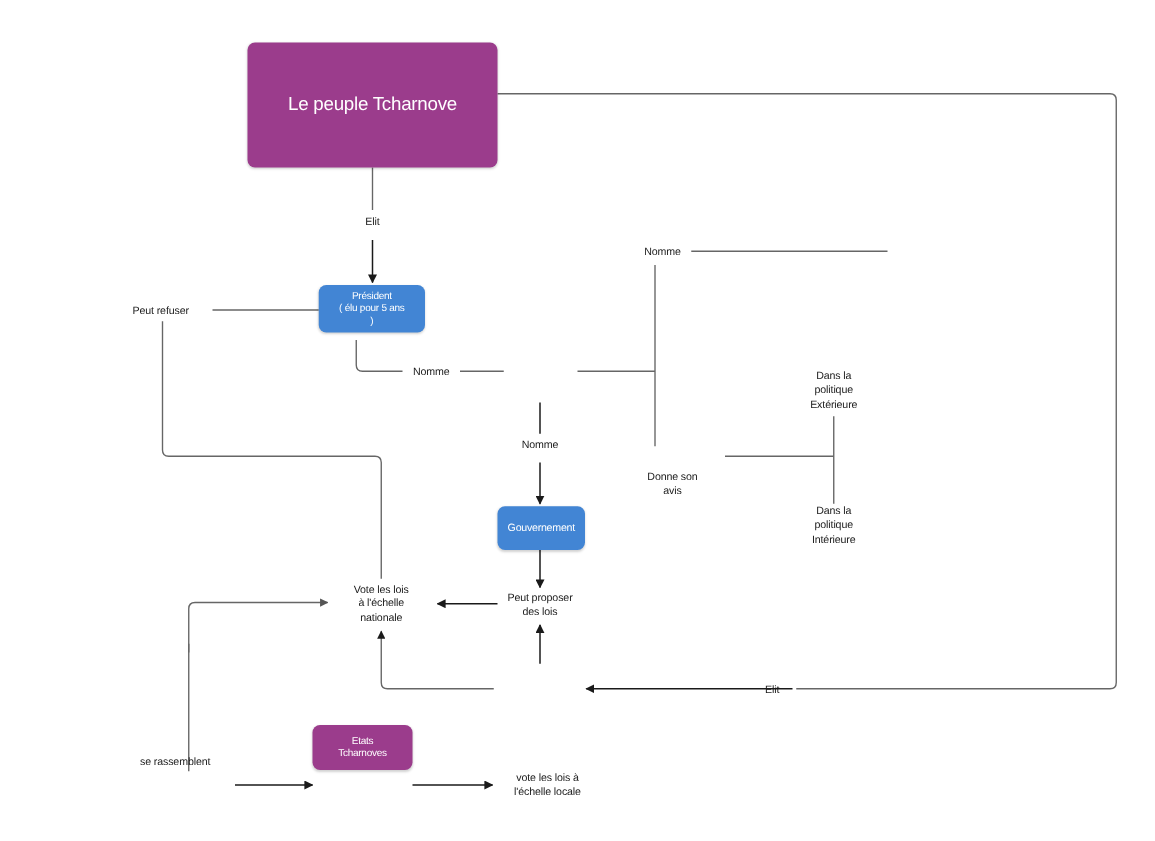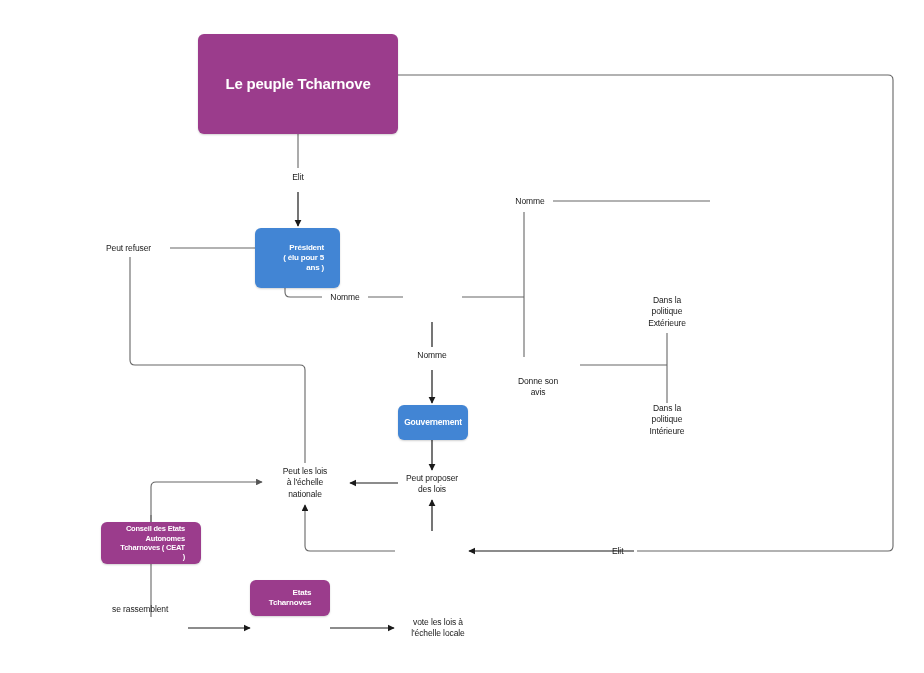--- a/index.html
+++ b/index.html
@@ -23,25 +23,25 @@
     top: 0;
     width: 924px;
     height: 673px;
   }
   .node {
     position: absolute;
     box-sizing: border-box;
     display: flex;
     align-items: center;
     justify-content: center;
-    text-align: right;
+    text-align: center;
     color: #ffffff;
     border-radius: 6px;
     line-height: 1.25;
-    font-weight: bold;
+    font-weight: normal;
     letter-spacing: -0.2px;
     box-shadow: 0 1px 2px rgba(0,0,0,0.18);
     padding: 2px 16px;
   }
   .node span { display: block; white-space: pre-line; }
   .node-purple { background: #9B3C8C; }
   .node-blue   { background: #4285D4; }
   .node-orange { background: #EE8730; }
 
   .lbl {
@@ -50,21 +50,21 @@
     font-size: 8.5px;
     line-height: 1.35;
     text-align: center;
     white-space: pre-line;
     letter-spacing: -0.1px;
   }
   .lbl-left { text-align: left; }
 
   .n-peuple { left:198px; top:34px; width:200px; height:100px; font-size:15px; }
   .n-tribuns{ left:710px; top:165px; width:104px; height:76px; font-size:7.5px; }
-  .n-pres   { left:255px; top:228px; width:85px;  height:60px; font-size:8px; }
+  .n-pres   { left:255px; top:228px; width:85px;  height:38px; font-size:8px; }
   .n-premier{ left:403px; top:277px; width:59px;  height:45px; font-size:8.5px; }
   .n-gouv   { left:398px; top:405px; width:70px;  height:35px; font-size:8.5px; }
   .n-assem  { left:395px; top:531px; width:72px;  height:38px; font-size:8.5px; }
   .n-ceat   { left:101px; top:522px; width:100px; height:42px; font-size:7.5px; }
   .n-etats  { left:250px; top:580px; width:80px;  height:36px; font-size:8px; }
 </style>
 </head>
 <body>
 
 <div id="canvas">
@@ -141,25 +141,20 @@
     <span>Président
 ( élu pour 5 ans )</span>
   </div>
 
 
   <div class="node node-blue n-gouv">
     <span>Gouvernement</span>
   </div>
 
 
-  <div class="node node-purple n-ceat">
-    <span>Conseil des Etats
-Autonomes
-Tcharnoves ( CEAT )</span>
-  </div>
 
   <div class="node node-purple n-etats">
     <span>Etats
 Tcharnoves</span>
   </div>
 
   <div class="lbl" style="left:278px; top:172px; width:40px;">Elit</div>
 
   <div class="lbl lbl-left" style="left:106px; top:243px; width:64px;">Peut refuser</div>
 
@@ -173,21 +168,21 @@
 avis</div>
 
   <div class="lbl" style="left:633px; top:295px; width:68px;">Dans la
 politique
 Extérieure</div>
 
   <div class="lbl" style="left:633px; top:403px; width:68px;">Dans la
 politique
 Intérieure</div>
 
-  <div class="lbl" style="left:267px; top:466px; width:76px;">Peut les lois
+  <div class="lbl" style="left:267px; top:466px; width:76px;">Vote les lois
 à l'échelle
 nationale</div>
 
   <div class="lbl" style="left:396px; top:473px; width:72px;">Peut proposer
 des lois</div>
 
   <div class="lbl lbl-left" style="left:612px; top:546px; width:40px;">Elit</div>
 
   <div class="lbl lbl-left" style="left:112px; top:604px; width:76px;">se rassemblent</div>
 

